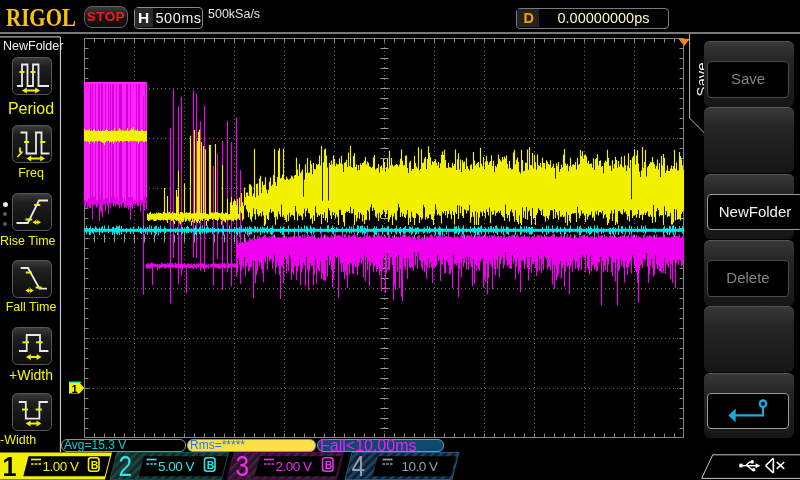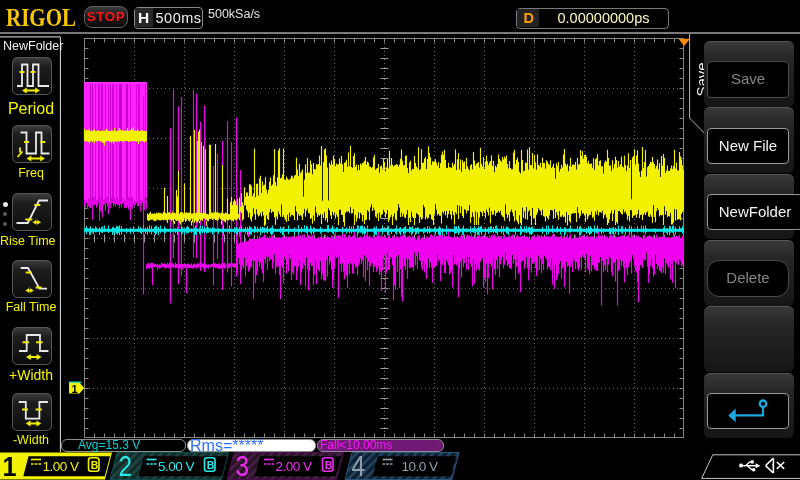--- a/index.html
+++ b/index.html
@@ -127,47 +127,46 @@
 <div style="position:absolute;left:12px;top:392.5px;width:40px;height:38px">
       <svg width="40" height="38" viewBox="0 0 40 38" style="position:absolute;left:0;top:0">
         <rect x="0.5" y="0.5" width="39" height="37" rx="5" fill="url(#g)" stroke="#585858"></rect>
         <path d="M6.8 9H13.8V25.7H27.4V9H35.9" stroke="#e8e8e8" fill="none" stroke-width="1.8"></path>
         <line x1="10" y1="16.5" x2="16" y2="16.5" stroke="#f0ef00" stroke-width="2"></line>
         <line x1="23.6" y1="16.5" x2="29.8" y2="16.5" stroke="#f0ef00" stroke-width="2"></line>
         <line x1="16.7" y1="30.5" x2="26.3" y2="30.5" stroke="#f0ef00" stroke-width="2"></line>
         <path d="M13.7 30.5l4.8 -3v6zM29.3 30.5l-4.8 -3v6z" fill="#f0ef00"></path>
       </svg>
     </div>
-<div style="position:absolute;left:0;top:433.0px;width:62px;text-align:center;color:#f5f500;font-size:12.5px">-Width</div>
+<div style="position:absolute;left:0;top:433.0px;width:62px;text-align:left;color:#f5f500;font-size:12.5px">-Width</div>
 <div class="abs" style="left:2.5px;top:201.5px;width:5px;height:5px;border-radius:50%;background:#e8e8e8"></div>
 <div class="abs" style="left:3px;top:212px;width:4px;height:4px;border-radius:50%;background:#5a5a5a"></div>
 <div class="abs" style="left:3px;top:222px;width:4px;height:4px;border-radius:50%;background:#5a5a5a"></div>
 
 <div class="abs" style="left:0;top:32.2px;width:800px;height:1.4px;background:#787878"></div>
 
 <div style="position:absolute;left:704px;top:41px;width:90px;height:64.8px;border-radius:6px;background:linear-gradient(#383838,#262626 28%,#1a1a1a 80%,#161616);border-top:1px solid #565656"></div>
     <div style="position:absolute;left:707px;top:61.3px;width:82px;height:36.5px;border-radius:4px;background:#000;border:1.3px solid #4a4a4a;box-sizing:border-box;color:#858585;font-size:15px;text-align:center;line-height:34px">Save</div>
 <div style="position:absolute;left:704px;top:107.3px;width:90px;height:64.8px;border-radius:6px;background:linear-gradient(#383838,#262626 28%,#1a1a1a 80%,#161616);border-top:1px solid #565656"></div>
-    <div style="position:absolute;left:707px;top:127.6px;width:82px;height:36.5px;border-radius:4px;background:#000;border:1.3px solid #9a9a9a;box-sizing:border-box;color:#f2f2f2;font-size:15px;text-align:center;line-height:34px">New File</div>
 <div style="position:absolute;left:704px;top:173.6px;width:90px;height:64.8px;border-radius:6px;background:linear-gradient(#383838,#262626 28%,#1a1a1a 80%,#161616);border-top:1px solid #565656"></div>
     <div style="position:absolute;left:707px;top:193.9px;width:96px;height:36.5px;border-radius:4px;background:#000;border:1.3px solid #9a9a9a;box-sizing:border-box;color:#f2f2f2;font-size:15px;text-align:center;line-height:34px">NewFolder</div>
 <div style="position:absolute;left:704px;top:239.9px;width:90px;height:64.8px;border-radius:6px;background:linear-gradient(#383838,#262626 28%,#1a1a1a 80%,#161616);border-top:1px solid #565656"></div>
-    <div style="position:absolute;left:707px;top:260.2px;width:82px;height:36.5px;border-radius:12px;background:#000;border:1.3px solid #4a4a4a;box-sizing:border-box;color:#858585;font-size:15px;text-align:center;line-height:34px">Delete</div>
+    <div style="position:absolute;left:707px;top:260.2px;width:82px;height:36.5px;border-radius:3px;background:#000;border:1.3px solid #4a4a4a;box-sizing:border-box;color:#858585;font-size:15px;text-align:center;line-height:34px">Delete</div>
 <div style="position:absolute;left:704px;top:306.2px;width:90px;height:64.8px;border-radius:6px;background:linear-gradient(#383838,#262626 28%,#1a1a1a 80%,#161616);border-top:1px solid #565656"></div>
 <div style="position:absolute;left:704px;top:372.5px;width:90px;height:64.8px;border-radius:6px;background:linear-gradient(#383838,#262626 28%,#1a1a1a 80%,#161616);border-top:1px solid #565656"></div>
     <div style="position:absolute;left:707px;top:392.8px;width:82px;height:36.5px;border-radius:4px;background:#000;border:1.3px solid #9a9a9a;box-sizing:border-box"></div>
     <svg style="position:absolute;left:707px;top:392.8px" width="82" height="36" viewBox="0 0 82 36">
       <circle cx="56" cy="10.7" r="3.2" fill="none" stroke="#1aa9e2" stroke-width="2.3"></circle>
       <path d="M56 13.9V22.4H26.5" fill="none" stroke="#1aa9e2" stroke-width="2.2"></path>
       <path d="M28.7 15.6V29.2L21.4 22.4z" fill="#1aa9e2"></path>
     </svg>
 
-<div style="position:absolute;left:61px;top:438.5px;width:124.5px;height:13.5px;border:1.2px solid #8e8e8e;border-radius:6px;background:#000;box-sizing:border-box;color:#00d4d4;font-size:12px;line-height:11.5px;padding-left:16px">Avg=15.3 V</div>
-    <div style="position:absolute;left:186.5px;top:438.5px;width:129.5px;height:13.5px;border:1.2px solid #8e8e8e;border-radius:6px;background:#ffffff;box-sizing:border-box;color:#2e6eff;font-size:16px;line-height:11.5px;padding-left:2.5px">Rms=*****</div>
-    <div style="position:absolute;left:316.5px;top:438.5px;width:127px;height:13.5px;border:1.2px solid #8e8e8e;border-radius:6px;background:#701a75;box-sizing:border-box;color:#ff14ff;font-size:12px;line-height:11.5px;padding-left:2.5px">Fall&lt;10.00ms</div>
+<div style="position:absolute;left:61px;top:438.5px;width:124.5px;height:13.5px;border:1.2px solid #8e8e8e;border-radius:6px;background:#000;box-sizing:border-box;color:#00d4d4;font-size:12px;line-height:11.5px;padding-left:2px">Avg=15.3 V</div>
+    <div style="position:absolute;left:186.5px;top:438.5px;width:129.5px;height:13.5px;border:1.2px solid #8e8e8e;border-radius:6px;background:#fde047;box-sizing:border-box;color:#2e6eff;font-size:12px;line-height:11.5px;padding-left:2.5px">Rms=*****</div>
+    <div style="position:absolute;left:316.5px;top:438.5px;width:127px;height:13.5px;border:1.2px solid #8e8e8e;border-radius:6px;background:#0c4a6e;box-sizing:border-box;color:#ff14ff;font-size:16px;line-height:11.5px;padding-left:2.5px">Fall&lt;10.00ms</div>
 
 <svg class="abs" style="left:0;top:452px" width="800" height="28">
       <defs>
         <pattern id="h2" width="6" height="6" patternTransform="rotate(45)" patternUnits="userSpaceOnUse">
           <rect width="6" height="6" fill="#122a28"></rect>
           <rect width="2.6" height="6" fill="#214541"></rect>
         </pattern>
         <pattern id="h3" width="6" height="6" patternTransform="rotate(45)" patternUnits="userSpaceOnUse">
           <rect width="6" height="6" fill="#2a1229"></rect>
           <rect width="2.6" height="6" fill="#452043"></rect>

